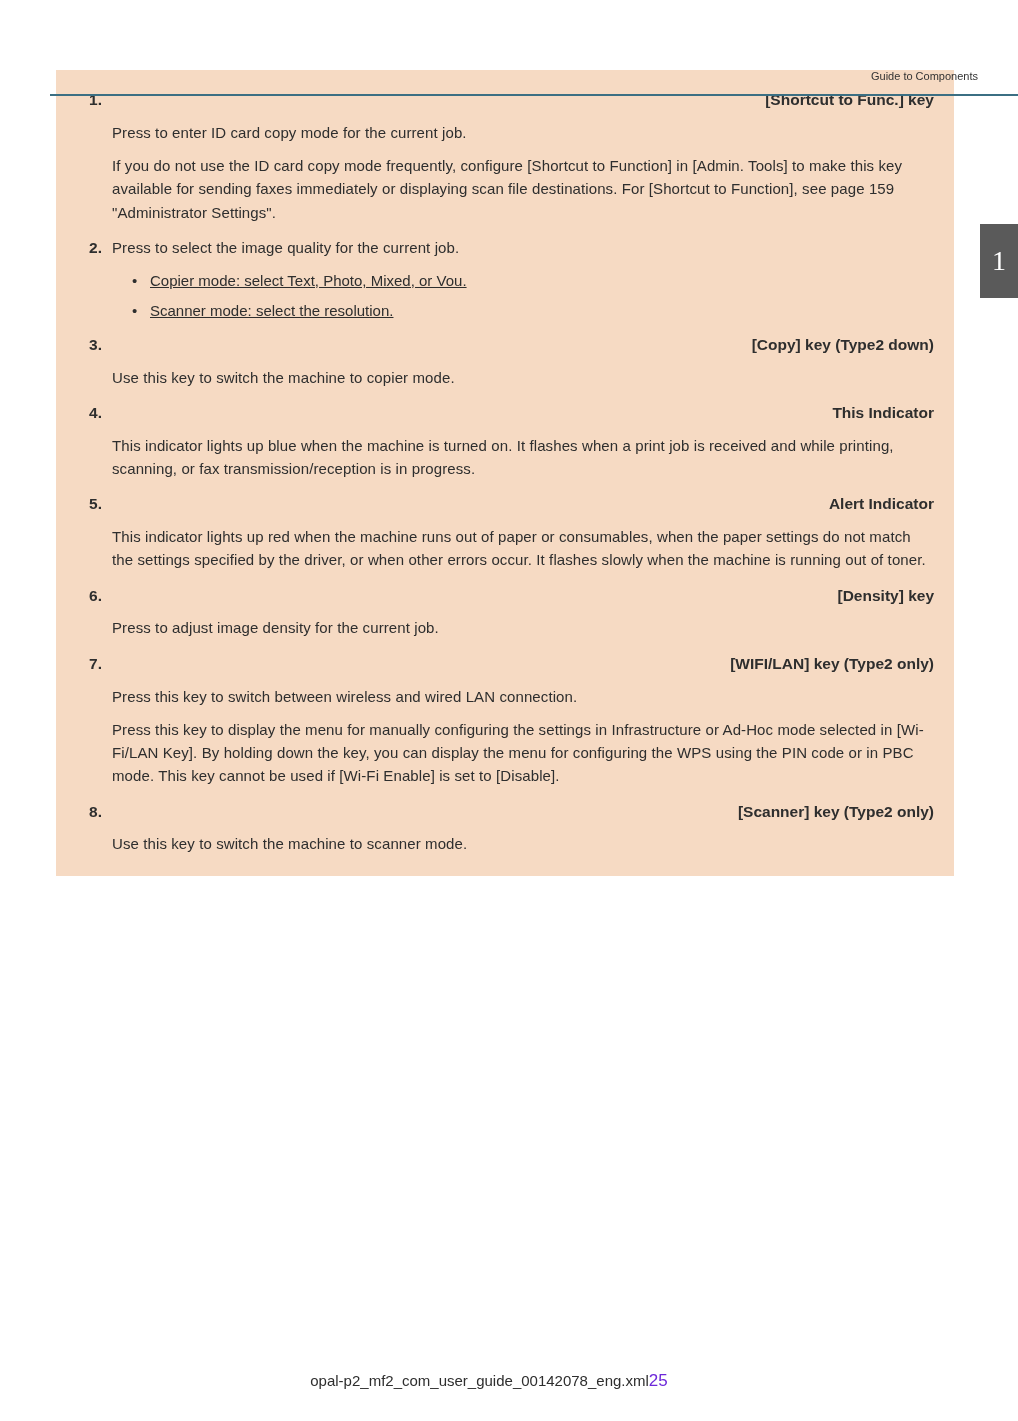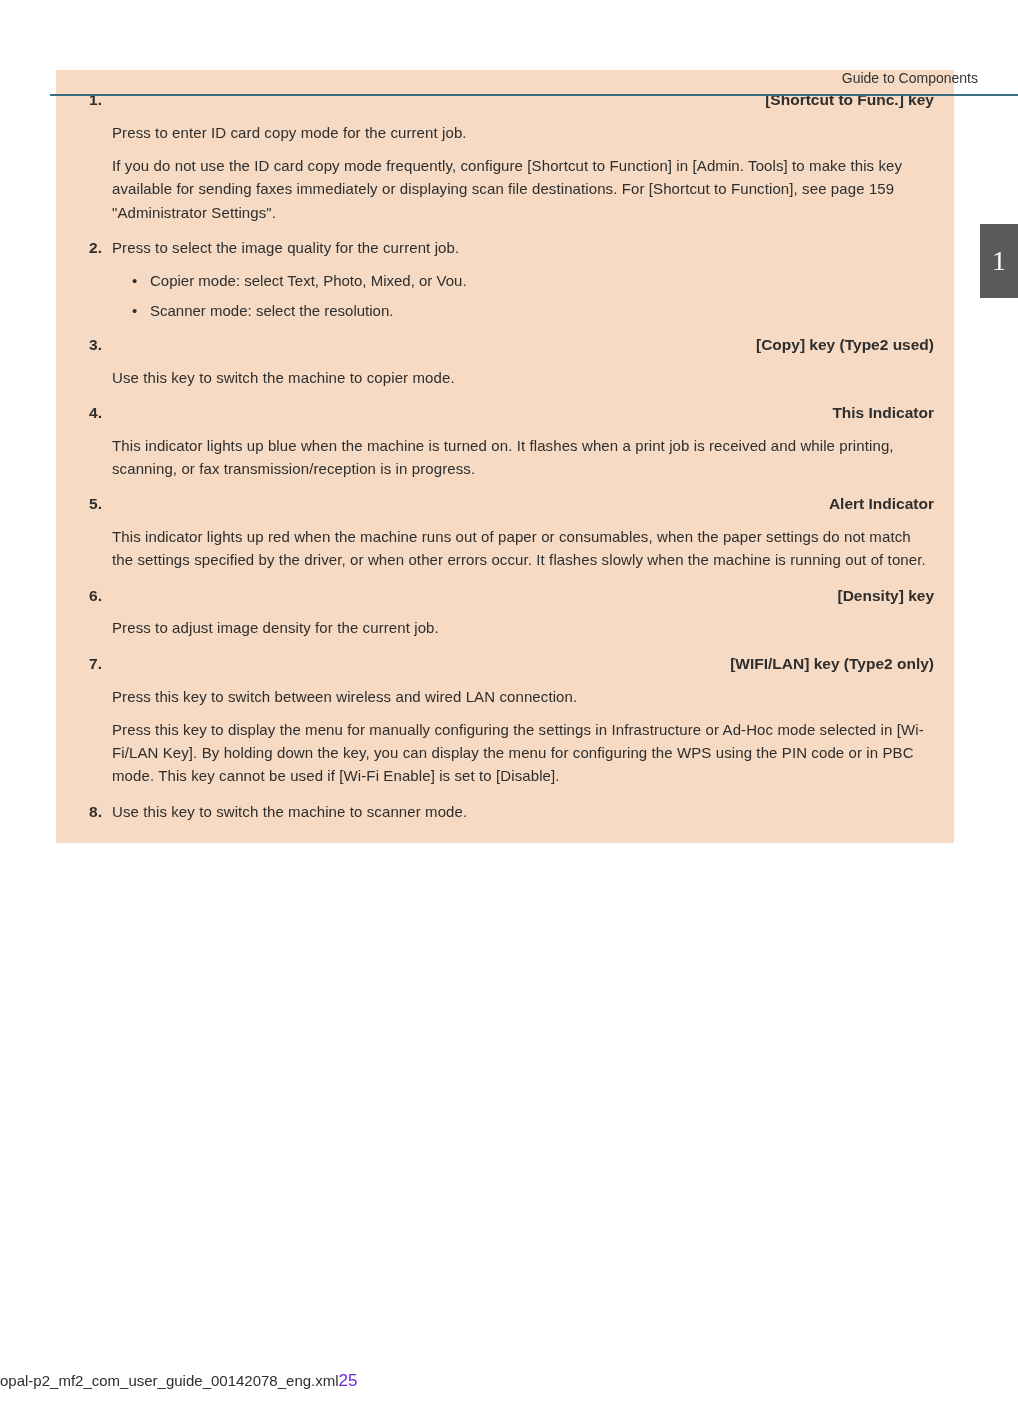--- a/index.html
+++ b/index.html
@@ -1,31 +1,31 @@
 <!DOCTYPE html>
 <html><head>
 <meta charset="utf-8">
 <style>
   * { box-sizing: border-box; margin: 0; padding: 0; }
   html, body { width: 1018px; background: #fff; font-family: "Helvetica Neue", Arial, sans-serif; color: #2e2e2e; }
   .page { width: 1018px; min-height: 1421px; position: relative; padding: 0 20px 40px 20px; }
-  .header-title { position: absolute; top: 0; right: 40px; font-size: 14px; color: #333; }
+  .header-title { position: absolute; top: 0; right: 40px; font-size: 11px; color: #333; }
   .header-rule { position: absolute; top: 24px; left: 50px; right: 0; height: 2px; background: #3b6f83; }
   .thumb-tab { position: absolute; top: 154px; right: 0; width: 38px; height: 74px; background: #5a5a5a; color: #fff; display: flex; align-items: center; justify-content: center; font-size: 28px; font-family: Georgia, serif; }
   .content-box { margin: 70px 44px 0 36px; background: #f6dac3; padding: 18px 20px 14px 26px; }
   .ol { list-style: none; }
   .item { display: flex; margin-bottom: 2px; }
   .num { width: 28px; flex: 0 0 28px; text-align: right; padding-right: 8px; font-weight: 700; font-size: 15.5px; line-height: 1.6; }
   .body { flex: 1; padding-left: 2px; }
   .heading { font-weight: 700; font-size: 15.5px; line-height: 1.6; margin-bottom: 8px; text-align: right; }
   .para { font-size: 15px; line-height: 1.55; margin-bottom: 10px; letter-spacing: 0.1px; }
-  .sub-ul { list-style: none; margin-left: 20px; margin-bottom: 8px; }
+  .sub-ul { list-style: none; margin-left: 20px; margin-bottom: 8px; text-decoration: underline; }
   .sub-li { font-size: 15px; line-height: 1.6; margin-bottom: 6px; position: relative; padding-left: 18px; }
   .sub-li::before { content: "•"; position: absolute; left: 0; top: 0; font-size: 15px; }
-  .footer-row { position: absolute; bottom: 100px; left: 0; right: 40px; display: flex; justify-content: flex-start; align-items: baseline; }
+  .footer-row { position: absolute; bottom: 100px; left: 0; right: 40px; display: flex; justify-content: center; align-items: baseline; }
   .footer-file { font-size: 15px; color: #2e2e2e; }
   .footer-page { font-size: 17px; color: #6d28d9; }
 </style>
 </head>
 <body>
 
 <div class="page">
 
   <div class="header-title">Guide to Components</div>
   <div class="header-rule"></div>
@@ -51,21 +51,21 @@
           <ul class="sub-ul">
             <li class="sub-li">Copier mode: select Text, Photo, Mixed, or Vou.</li>
             <li class="sub-li">Scanner mode: select the resolution.</li>
           </ul>
         </div>
       </li>
 
       <li class="item">
         <div class="num">3.</div>
         <div class="body">
-          <div class="heading">[Copy] key (Type2 used)</div>
+          <div class="heading">[Copy] key (Type2 down)</div>
           <p class="para">Use this key to switch the machine to copier mode.</p>
         </div>
       </li>
 
       <li class="item">
         <div class="num">4.</div>
         <div class="body">
           <div class="heading">This Indicator</div>
           <p class="para">This indicator lights up blue when the machine is turned on. It flashes when a print job is received and while printing, scanning, or fax transmission/reception is in progress.</p>
         </div>
@@ -92,20 +92,21 @@
         <div class="body">
           <div class="heading">[WIFI/LAN] key (Type2 only)</div>
           <p class="para">Press this key to switch between wireless and wired LAN connection.</p>
           <p class="para">Press this key to display the menu for manually configuring the settings in Infrastructure or Ad-Hoc mode selected in [Wi-Fi/LAN Key]. By holding down the key, you can display the menu for configuring the WPS using the PIN code or in PBC mode. This key cannot be used if [Wi-Fi Enable] is set to [Disable].</p>
         </div>
       </li>
 
       <li class="item">
         <div class="num">8.</div>
         <div class="body">
+          <div class="heading">[Scanner] key (Type2 only)</div>
           <p class="para" style="margin-bottom:4px;">Use this key to switch the machine to scanner mode.</p>
         </div>
       </li>
 
     </ol>
   </div>
 
   <div class="footer-row">
     <span class="footer-file">opal-p2_mf2_com_user_guide_00142078_eng.xml</span>
     <span class="footer-page">25</span>

